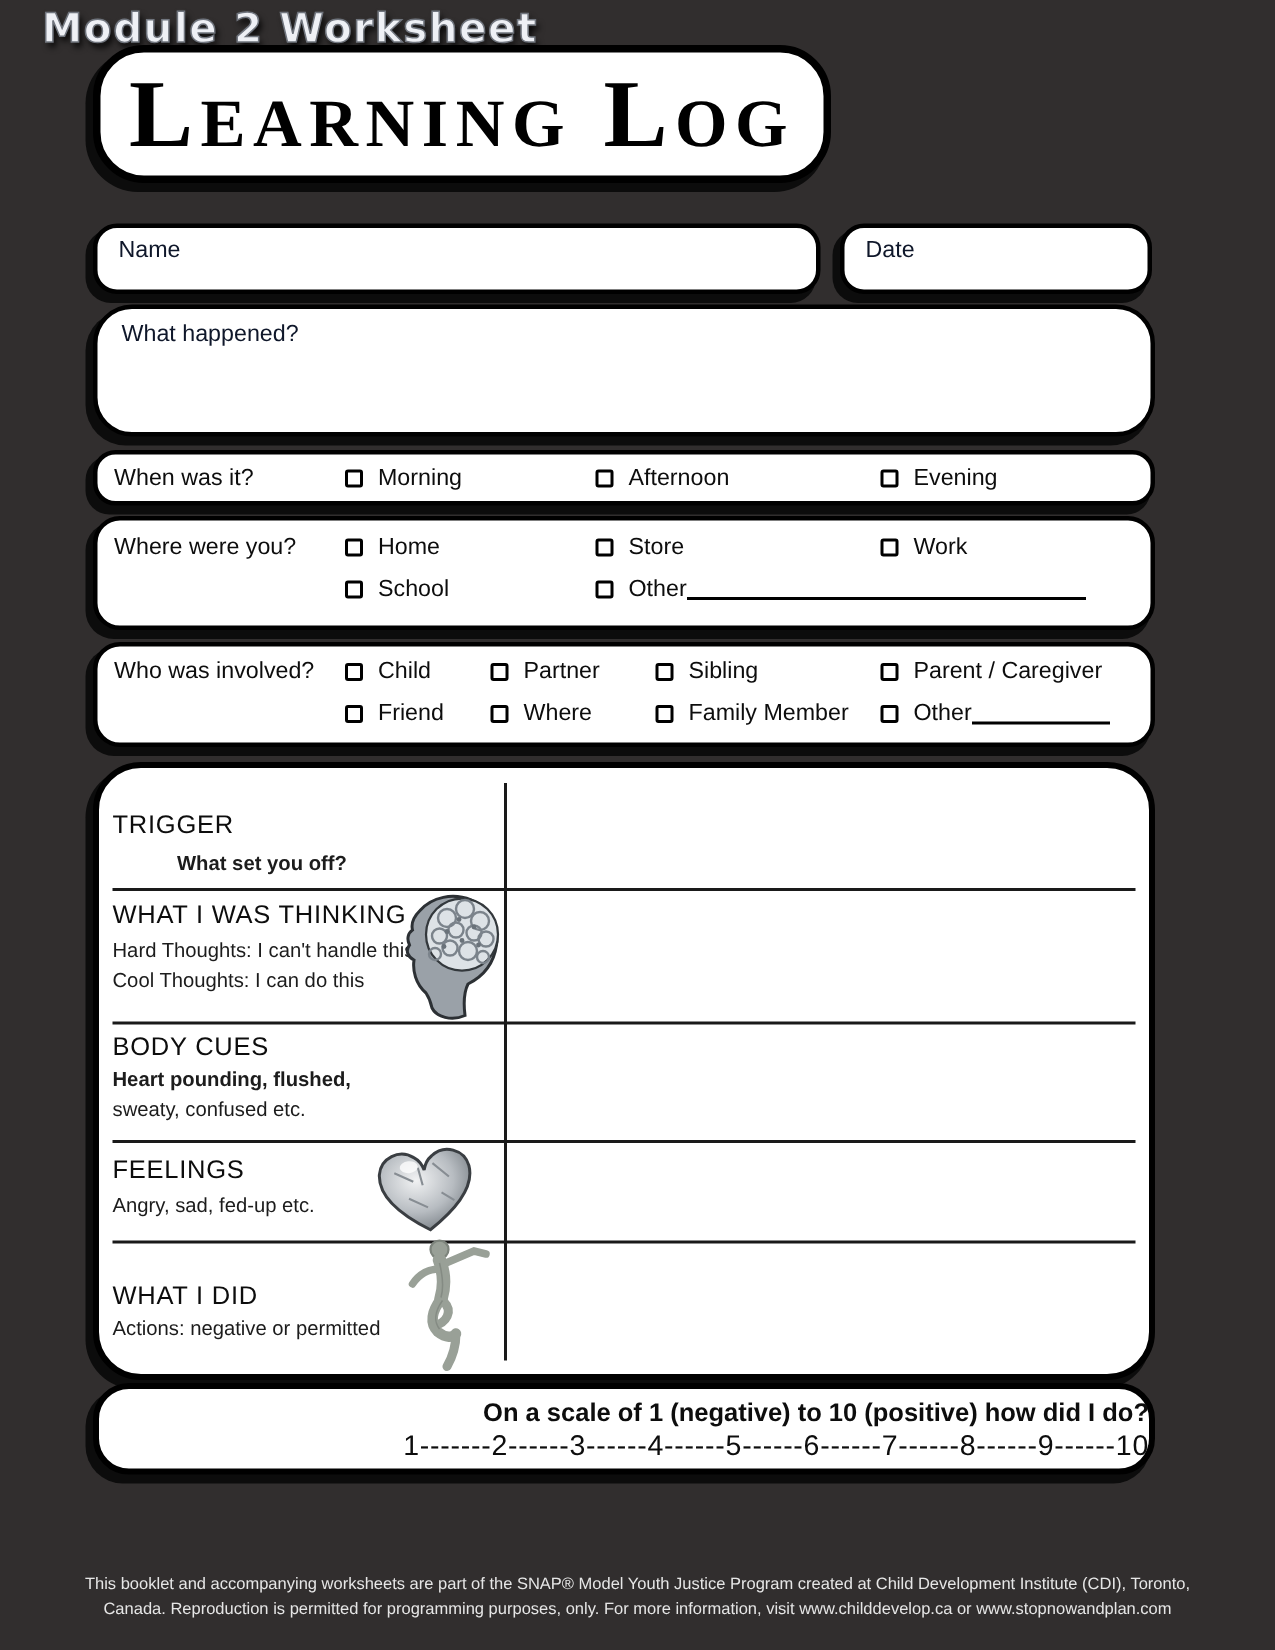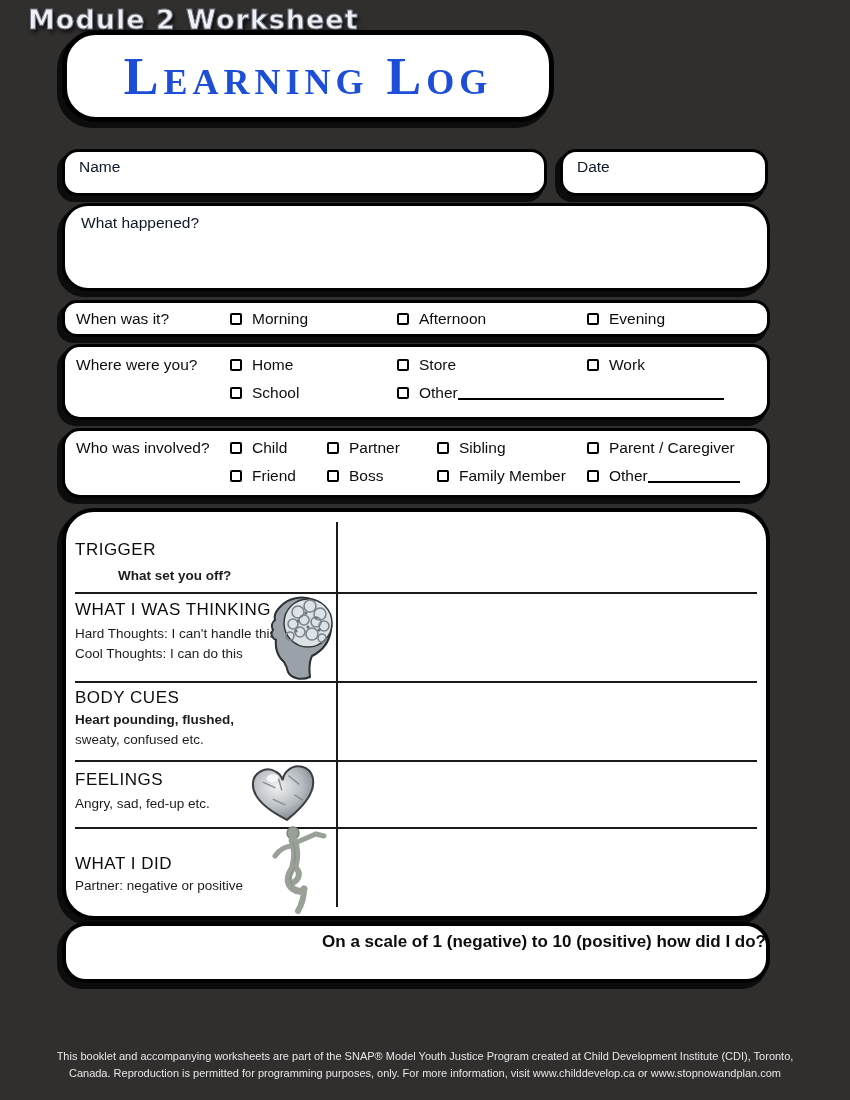--- a/index.html
+++ b/index.html
@@ -25,22 +25,22 @@
     box-shadow:-4px 5px 0 1px #0c0c0c;
   }
   .title-box {
     left:62px; top:30px; width:492px; height:92px;
     border-width:5px; border-radius:34px;
     display:flex; align-items:center; justify-content:center;
   }
   .title-box .title-text {
     font-family:"Liberation Serif", serif;
     font-variant:small-caps;
-    font-weight:bold; font-size:52px; letter-spacing:5px;
-    color:#1d4ed8;
+    font-weight:bold; font-size:64px; letter-spacing:5px;
+    color:#000000;
   }
   .name-box { left:62px; top:149px; width:485px; height:47px; border-radius:16px; padding:6px 14px; }
   .date-box { left:560px; top:149px; width:208px; height:47px; border-radius:16px; padding:6px 14px; }
   .happened-box { left:62px; top:203px; width:708px; height:88px; border-radius:26px; padding:8px 16px; }
   .field-label { font-size:15.5px; color:#0f172a; }
   .when-box  { left:62px; top:300px; width:708px; height:37px; border-radius:15px; }
   .where-box { left:62px; top:344px; width:708px; height:76px; border-radius:18px; }
   .who-box   { left:62px; top:428px; width:708px; height:70px; border-radius:18px; }
   .group-label { position:absolute; left:11px; font-size:15.5px; white-space:nowrap; }
   .opt { position:absolute; display:flex; align-items:center; font-size:15.5px; white-space:nowrap; }
@@ -141,21 +141,21 @@
   <label class="opt" style="left:522px; top:8px;">
     <span class="cb"></span>
     <span>Parent / Caregiver</span>
   </label>
   <label class="opt" style="left:165px; top:36px;">
     <span class="cb"></span>
     <span>Friend</span>
   </label>
   <label class="opt" style="left:262px; top:36px;">
     <span class="cb"></span>
-    <span>Boss</span>
+    <span>Where</span>
   </label>
   <label class="opt" style="left:372px; top:36px;">
     <span class="cb"></span>
     <span>Family Member</span>
   </label>
   <label class="opt" style="left:522px; top:36px;">
     <span class="cb"></span>
     <span>Other</span>
     <span class="uline" style="width:92px;"></span>
   </label>
@@ -221,38 +221,39 @@
       <path d="M34 58 C12 44 2 31 4 18 C6 7 19 2 28 9 C31 11 33 14 34 18 C35 14 37 11 40 9 C49 2 62 7 64 18 C66 31 56 44 34 58 Z" fill="url(#hg)" stroke="#3a3e42" stroke-width="2"></path>
       <g fill="none" stroke="#878d93" stroke-width="1.4">
         <path d="M14 18 L26 25 M40 14 L50 24 M22 36 L34 43 M44 34 L52 40 M30 16 L32 28"></path>
       </g>
       <ellipse cx="24" cy="15" rx="6" ry="4" fill="#ffffff" opacity="0.75"></ellipse>
     </g>
   </svg>
   <div style="position:absolute; left:272px; top:248px; width:419px; height:67px;"></div>
 
   <div class="row-title" style="top:326px;margin-top:16px;">WHAT I DID</div>
-  <div class="row-sub" style="top:366px;">Partner: negative or positive</div>
+  <div class="row-sub" style="top:366px;">Actions: negative or permitted</div>
   <svg class="cell-icon" style="left:198px; top:310px;" width="64" height="92" viewBox="0 0 64 92">
     <g stroke="#99a097" stroke-linecap="round" fill="none">
       <circle cx="29" cy="11" r="6" fill="#99a097" stroke="#7d847c" stroke-width="1.5"></circle>
       <path d="M29 18 C32 26 33 34 30 44" stroke-width="9"></path>
       <path d="M31 21 L52 12 L60 14" stroke-width="5"></path>
       <path d="M29 24 C21 24 15 28 11 34" stroke-width="5"></path>
       <path d="M30 44 C24 52 22 60 28 66 C33 70 38 70 40 67" stroke-width="7"></path>
       <path d="M40 67 C40 74 38 82 34 89" stroke-width="6"></path>
       <path d="M32 46 C38 52 34 60 25 62" stroke-width="6"></path>
     </g>
     <g stroke="#6f766f" stroke-width="1" opacity="0.5" fill="none">
       <path d="M29 20 C31 28 32 36 30 43 M31 45 C26 52 25 59 29 64"></path>
     </g>
   </svg>
   <div style="position:absolute; left:272px; top:315px; width:419px; height:80px;"></div>
 </div>
 
 <div class="wbox scale-box">
   <div class="scale-q">On a scale of 1 (negative) to 10 (positive) how did I do?</div>
+  <div class="scale-line">1-------2------3------4------5------6------7------8------9------10</div>
 </div>
 
 <div class="footer">
   <div>This booklet and accompanying worksheets are part of the SNAP® Model Youth Justice Program created at Child Development Institute (CDI), Toronto,</div>
   <div>Canada. Reproduction is permitted for programming purposes, only. For more information, visit www.childdevelop.ca or www.stopnowandplan.com</div>
 </div>
 
 </body></html>

